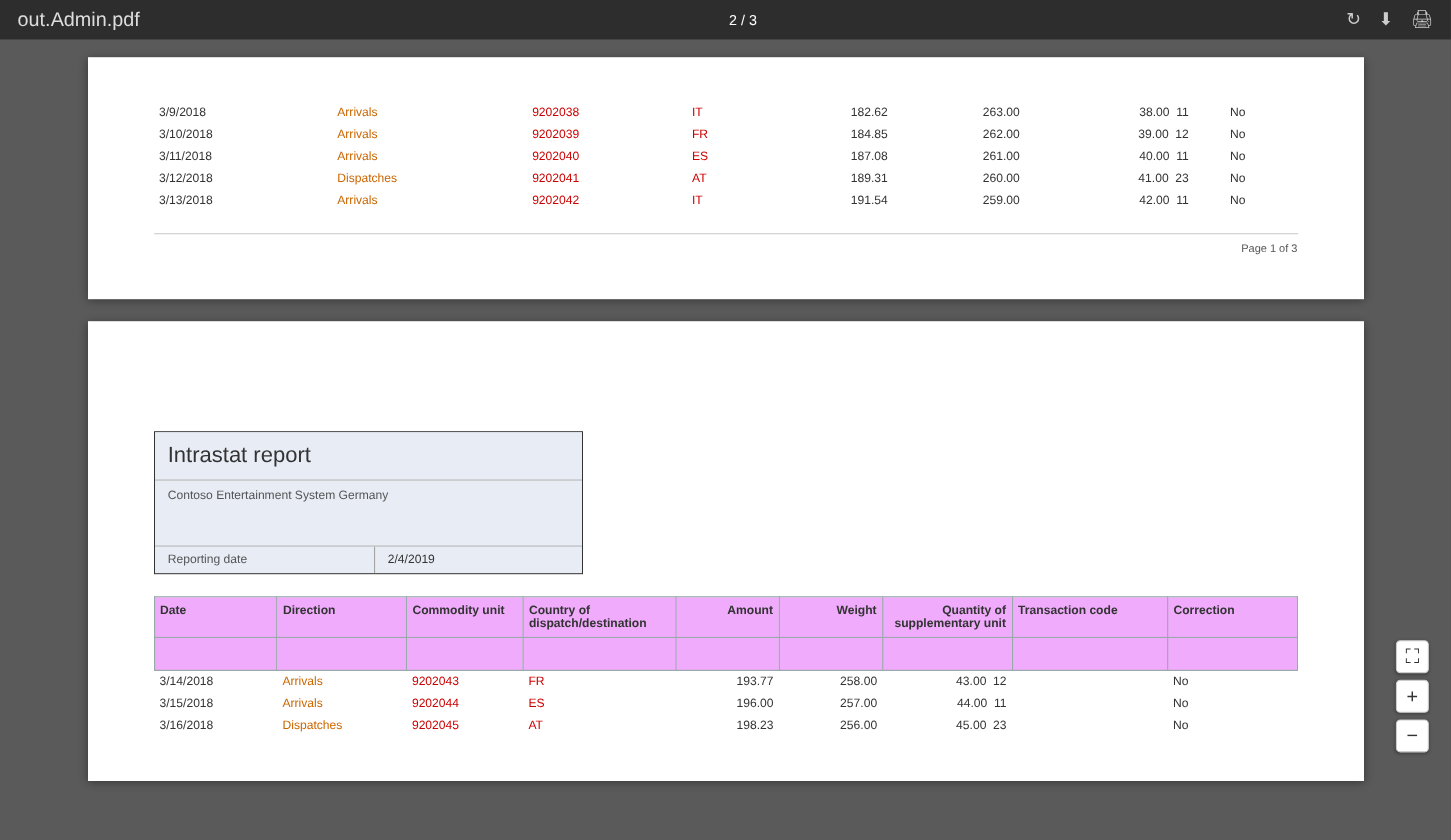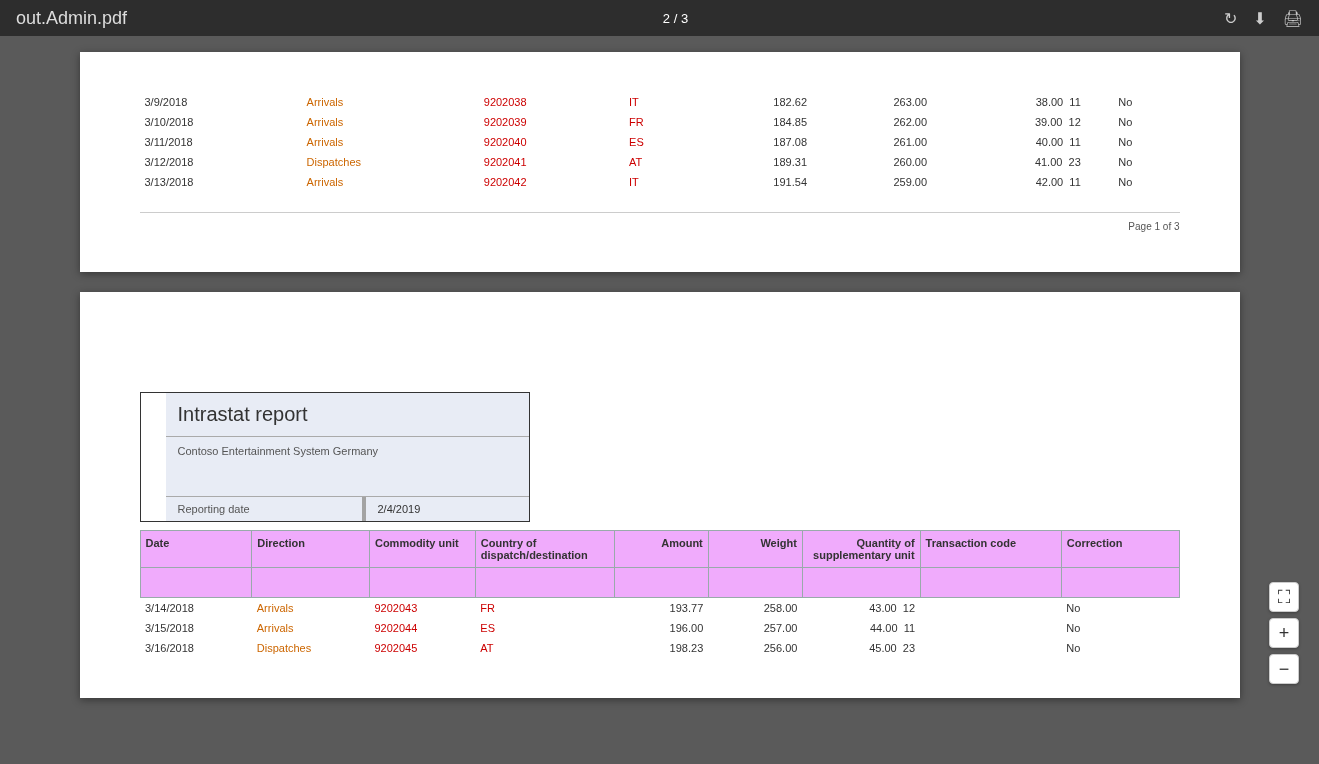--- a/index.html
+++ b/index.html
@@ -120,22 +120,21 @@
       font-size: 10px;
       color: #555;
       border-top: 1px solid #ccc;
       padding-top: 8px;
     }
 
     
     .report-header-box {
       border: 1.5px solid #333;
       width: 390px;
-      margin-bottom: 8px;
-      padding-left: 25px;
+      margin-bottom: 20px;
     }
     .report-title-row {
       background: #e8ecf5;
       padding: 10px 12px;
       font-size: 20px;
       color: #333;
       border-bottom: 1px solid #aaa;
     }
     .report-company-row {
       background: #e8ecf5;
@@ -147,21 +146,21 @@
     }
     .report-date-row {
       display: flex;
       background: #e8ecf5;
     }
     .report-date-label {
       width: 200px;
       padding: 6px 12px;
       font-size: 11px;
       color: #555;
-      border-right: 4px solid #a3a3a3;
+      border-right: 1px solid #a3a3a3;
     }
     .report-date-value {
       padding: 6px 12px;
       font-size: 11px;
       color: #333;
     }
 
     .col-date { width: 95px; }
     .col-direction { width: 100px; }
     .col-commodity { width: 90px; }

